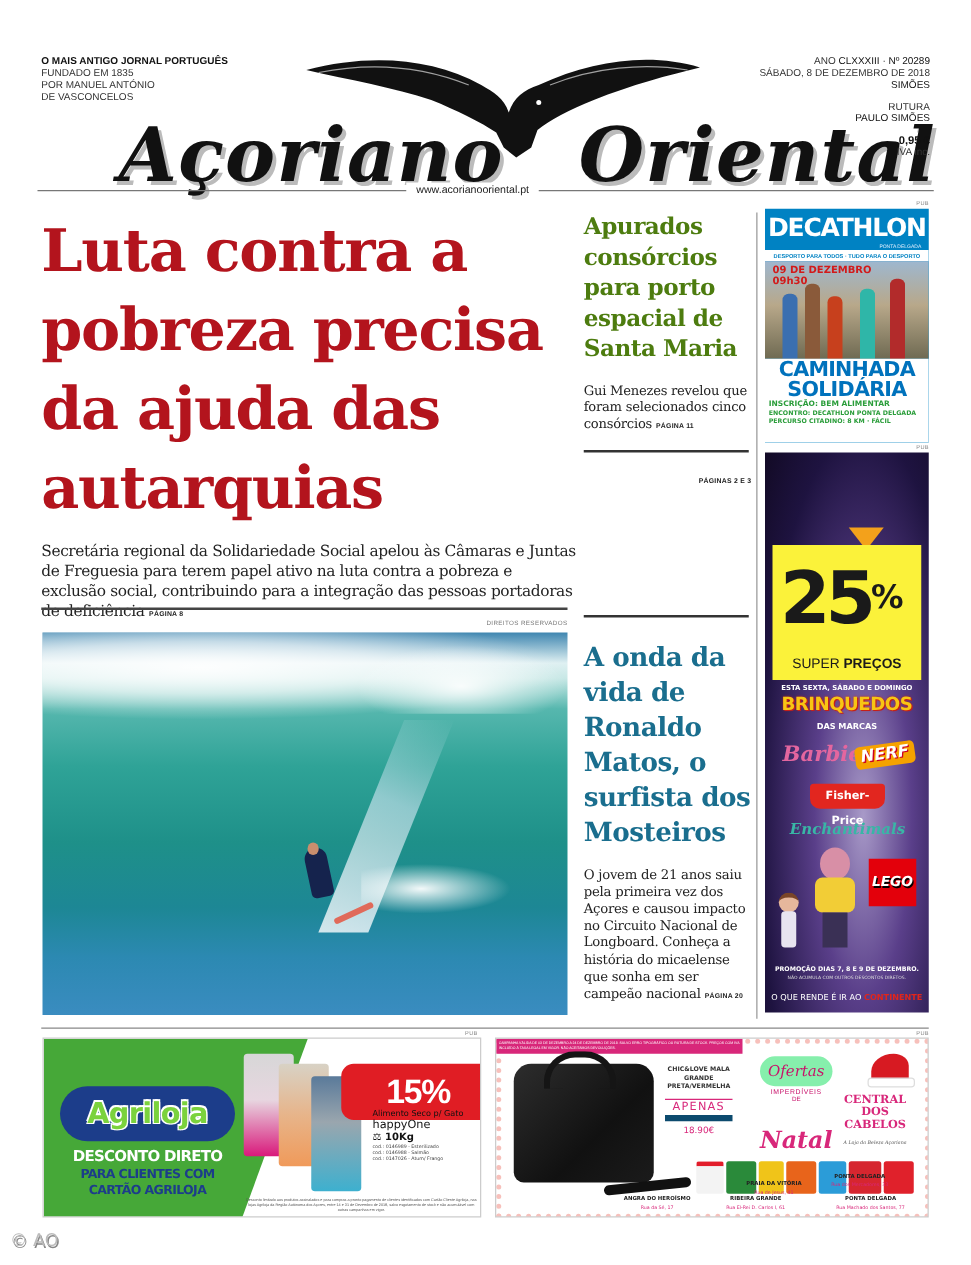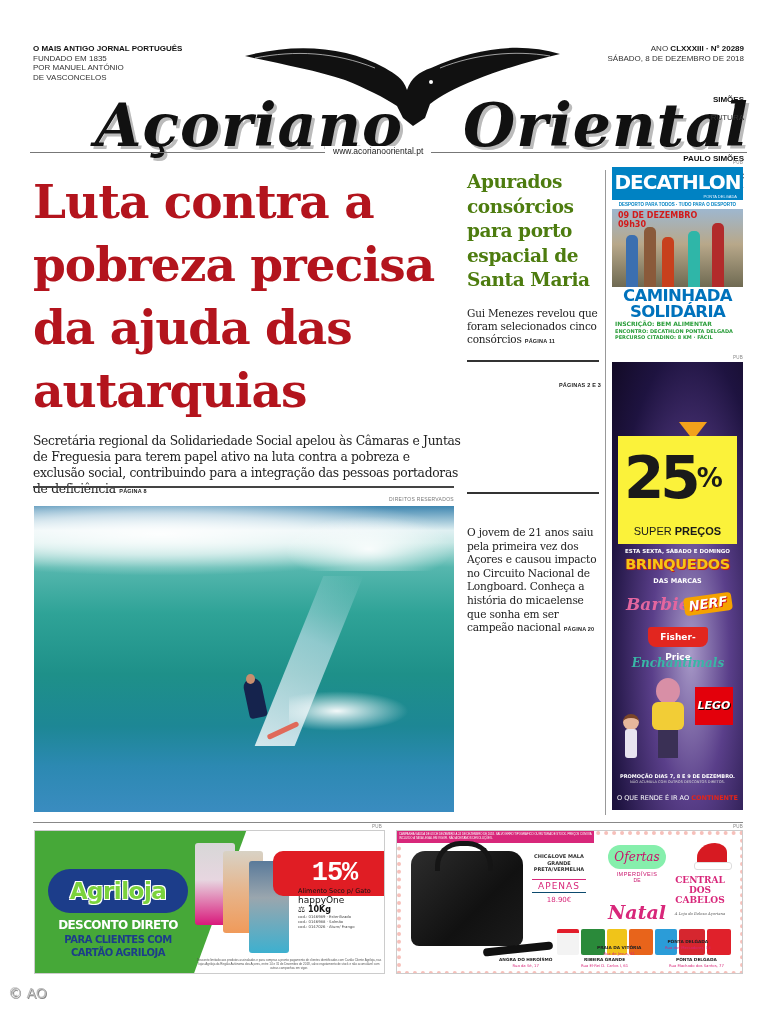--- a/index.html
+++ b/index.html
@@ -4,21 +4,21 @@
 <style>
   * { box-sizing: border-box; margin: 0; padding: 0; }
   html, body { width: 777px; height: 1012px; background: #ffffff; overflow: hidden; }
   body { position: relative; font-family: "Liberation Sans", sans-serif; color: #1a1a1a; }
 
   
   .masthead { position: absolute; left: 0; top: 0; width: 777px; height: 165px; }
   .mast-left { position: absolute; left: 33px; top: 44px; font-size: 8px; line-height: 9.5px; color: #333; font-family: "Liberation Sans", sans-serif; }
   .mast-left .strong { font-weight: bold; color: #111; }
   .mast-right { position: absolute; right: 33px; top: 44px; text-align: right; font-size: 8px; line-height: 9.5px; color: #333; }
-  .mast-right .strong { font-weight: bold; color: #111; margin-top: 32px; }
+  .mast-right .strong { font-weight: normal; color: #111; }
   .mast-right .gap { height: 8px; }
   .mast-right .price { font-weight: bold; font-size: 9px; color: #111; }
 
   .logo { position: absolute; left: 95px; top: 38px; width: 590px; height: 110px; }
   .logo-eagle { position: absolute; left: 140px; top: 0; width: 330px; height: 90px; }
   .logo-text { position: absolute; left: 0; top: 52px; width: 590px; font-family: "DejaVu Serif", serif; font-weight: bold; font-size: 60px; letter-spacing: 1px; color: #111; line-height: 70px; white-space: nowrap; text-shadow: 3px 3px 0 #bbb; font-style: italic; }
   .logo-text .word2 { margin-left: 60px; }
 
   .url-line { position: absolute; left: 30px; top: 152px; width: 717px; height: 1px; background: #777; }
   .url { position: absolute; left: 325px; top: 146px; padding: 0 8px; background: #fff; font-size: 8.5px; color: #222; }
@@ -100,36 +100,36 @@
   
   .rule-bottom { position: absolute; left: 33px; top: 822px; width: 710px; height: 1px; background: #888; }
   .ad-agri { position: absolute; left: 34px; top: 830px; width: 351px; height: 144px; background: #fff; border: 1px solid #ccc; overflow: hidden; }
   .agri-green { position: absolute; left: 0; top: 0; width: 352px; height: 144px; background: #46a838; clip-path: polygon(0 0, 60% 0, 45% 100%, 0 100%); }
   .agri-pill { position: absolute; left: 13px; top: 38px; width: 140px; height: 44px; background: #1c3d8a; border-radius: 22px; }
   .agri-logo { position: absolute; left: 13px; top: 38px; width: 140px; height: 44px; text-align: center; font-family: "DejaVu Sans", sans-serif; font-weight: bold; font-size: 23px; line-height: 44px; color: #7bd23d; text-shadow: 1px 1px 0 #fff, -1px -1px 0 #fff, 1px -1px 0 #fff, -1px 1px 0 #fff; letter-spacing: -0.5px; }
   .agri-desc { position: absolute; left: 8px; top: 86px; width: 150px; text-align: center; font-family: "DejaVu Sans", sans-serif; font-weight: bold; }
   .agri-desc .l1 { font-size: 12px; color: #fff; line-height: 16px; letter-spacing: -0.6px; }
   .agri-desc .l2 { font-size: 10px; color: #1c3d8a; line-height: 13px; letter-spacing: -0.5px; }
   .agri-bag { position: absolute; top: 12px; width: 40px; height: 82px; border-radius: 3px; }
-  .agri-15 { position: absolute; left: 238px; top: 20px; width: 123px; height: 45px; background: #e01d24; border-radius: 10px 0 0 10px; text-align: center; font-family: Liberation Mono, monospace; font-weight: bold; font-size: 27px; line-height: 45px; color: #fff; letter-spacing: -1px; }
+  .agri-15 { position: absolute; left: 238px; top: 20px; width: 123px; height: 45px; background: #e01d24; border-radius: 10px 0 0 10px; text-align: center; font-family: Liberation Sans, sans-serif; font-weight: bold; font-size: 27px; line-height: 45px; color: #fff; letter-spacing: -1px; }
   .agri-prod { position: absolute; left: 263px; top: 56px; width: 88px; font-family: "DejaVu Sans", sans-serif; font-size: 6.5px; line-height: 8px; color: #111; }
   .agri-prod .brand { font-size: 9px; line-height: 11px; }
   .agri-prod .kg { font-weight: bold; font-size: 8px; }
   .agri-prod .cod { font-size: 3.8px; line-height: 5px; color: #444; }
   .agri-fine { position: absolute; left: 160px; top: 128px; width: 188px; font-size: 3px; line-height: 3.8px; color: #555; text-align: center; }
 
   .ad-natal { position: absolute; left: 396px; top: 830px; width: 347px; height: 144px; background: #fff; border: 1px solid #ccc; overflow: hidden; }
   .nat-pink { position: absolute; left: 0; top: 0; width: 197px; height: 12px; background: #d8277a; font-size: 2.8px; color: #fff; line-height: 4px; padding: 1px 2px; }
   .nat-lights { position: absolute; left: 0; top: 0; width: 347px; height: 144px; border: 4px dotted #e74c3c; opacity: 0.35; }
   .nat-bag { position: absolute; left: 14px; top: 20px; width: 112px; height: 95px; background: linear-gradient(135deg, #2d2d2d 0%, #111 60%, #1b1b1b 100%); border-radius: 14px 14px 8px 8px; }
   .nat-bag-handle { position: absolute; left: 38px; top: 10px; width: 58px; height: 30px; border: 5px solid #151515; border-bottom: none; border-radius: 25px 25px 0 0; }
   .nat-strap { position: absolute; left: 86px; top: 114px; width: 70px; height: 8px; background: #111; border-radius: 4px; transform: rotate(-6deg); }
   .nat-prod { position: absolute; left: 126px; top: 22px; width: 72px; text-align: center; font-family: "DejaVu Sans", sans-serif; }
   .nat-prod .n1 { font-weight: bold; font-size: 5px; line-height: 6.5px; color: #333; }
-  .nat-prod .n2 { margin-top: 6px; font-size: 9px; color: #d8277a; letter-spacing: 1px; border-top: 1px solid #d8277a; border-bottom: 1px solid #0c4a6e; display: inline-block; padding: 1px 6px; }
+  .nat-prod .n2 { margin-top: 6px; font-size: 9px; color: #d8277a; letter-spacing: 1px; border-top: 1px solid #d8277a; border-bottom: 5px solid #0c4a6e; display: inline-block; padding: 1px 6px; }
   .nat-prod .n3 { margin-top: 3px; font-size: 7px; color: #d8277a; }
   .nat-ofertas { position: absolute; left: 204px; top: 14px; width: 72px; height: 54px; text-align: center; }
   .nat-ofertas .o1 { display: inline-block; width: 58px; height: 24px; background: #86efac; border-radius: 12px; font-family: "DejaVu Serif", serif; font-style: italic; font-size: 12px; color: #c8116a; line-height: 24px; }
   .nat-ofertas .o2 { font-size: 5.5px; color: #c8116a; letter-spacing: 0.5px; margin-top: 2px; }
   .nat-ofertas .o3 { font-size: 5px; color: #c8116a; }
   .nat-natal { position: absolute; left: 204px; top: 70px; width: 72px; text-align: center; font-family: "DejaVu Serif", serif; font-style: italic; font-weight: bold; font-size: 19px; color: #d8277a; }
   .nat-brand { position: absolute; left: 272px; top: 44px; width: 62px; text-align: center; font-family: "DejaVu Serif", serif; font-weight: bold; font-size: 9px; color: #d8277a; line-height: 10px; }
   .nat-brand .tag { font-size: 3.8px; font-style: italic; color: #555; font-weight: normal; margin-top: 4px; }
   .nat-hat { position: absolute; left: 300px; top: 12px; width: 30px; height: 24px; background: #d71a22; border-radius: 60% 40% 0 0; }
   .nat-hat::after { content: ""; position: absolute; left: -3px; bottom: -3px; width: 36px; height: 6px; background: #fff; border-radius: 3px; border: 1px solid #ddd; }
@@ -212,20 +212,21 @@
   </p>
 </article>
 <div class="rule-m1"></div>
 
 <article class="story2">
   <div class="pg"><span class="page-ref">PÁGINAS 2 E 3</span></div>
 </article>
 <div class="rule-m2"></div>
 
 <article class="story3">
+  <h2 class="mid-h">A onda da vida de Ronaldo Matos, o surfista dos Mosteiros</h2>
   <p class="mid-p">
     <span>O jovem de 21 anos saiu pela primeira vez dos Açores e causou impacto no Circuito Nacional de Longboard. Conheça a história do micaelense que sonha em ser campeão nacional</span>
     <span class="page-ref">PÁGINA 20</span>
   </p>
 </article>
 
 <div class="pub-tag" style="left:733px; top:160px;">PUB</div>
 <aside class="ad-dec">
   <div class="dec-logo">DECATHLON</div>
   <div class="dec-sub">PONTA DELGADA</div>

